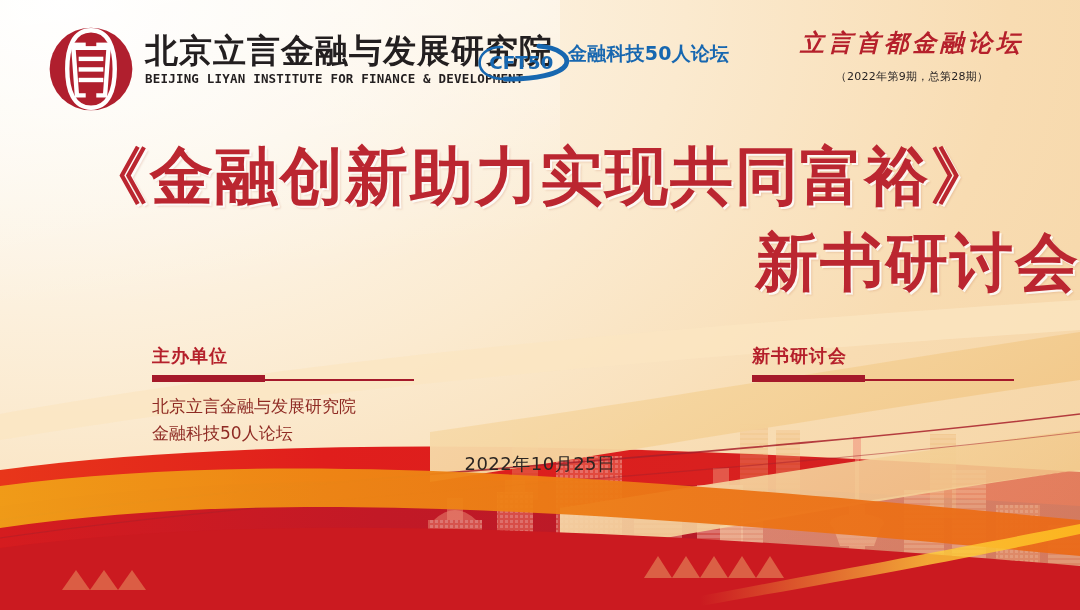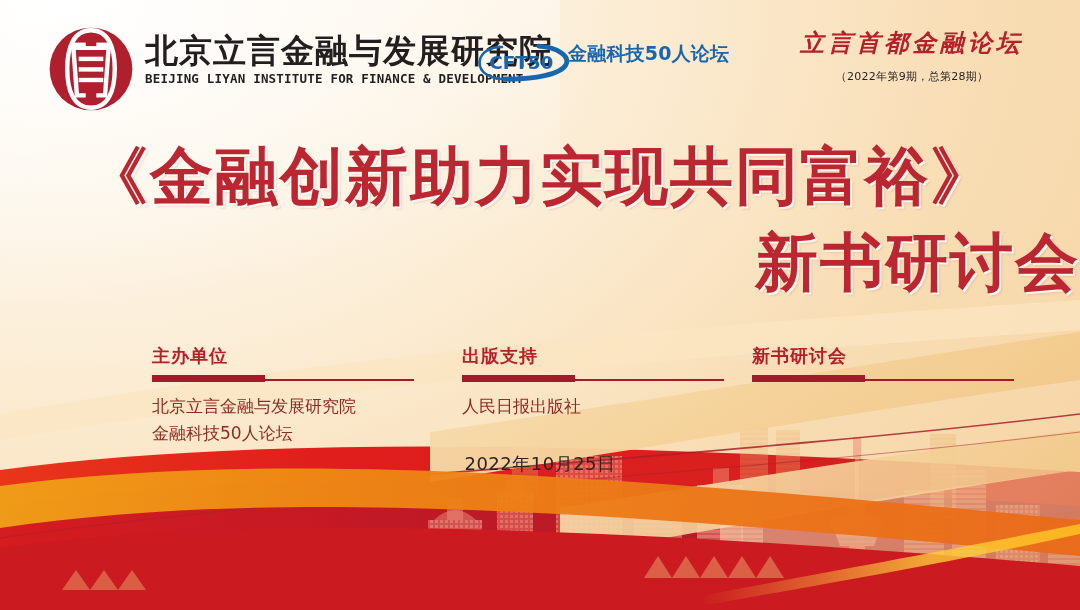--- a/index.html
+++ b/index.html
@@ -330,28 +330,20 @@
     <div class="col col-1">
       <div class="col-head">主办单位</div>
       <div class="rule">
         <span class="thick"></span>
         <span class="thin"></span>
       </div>
       <div class="col-body" style="white-space:pre">北京立言金融与发展研究院
 金融科技50人论坛</div>
     </div>
 
-    <div class="col col-2">
-      <div class="col-head">出版支持</div>
-      <div class="rule">
-        <span class="thick"></span>
-        <span class="thin"></span>
-      </div>
-      <div class="col-body" style="white-space:pre">人民日报出版社</div>
-    </div>
 
     <div class="col col-3">
       <div class="col-head">新书研讨会</div>
       <div class="rule">
         <span class="thick"></span>
         <span class="thin"></span>
       </div>
     </div>
   </div>
 

